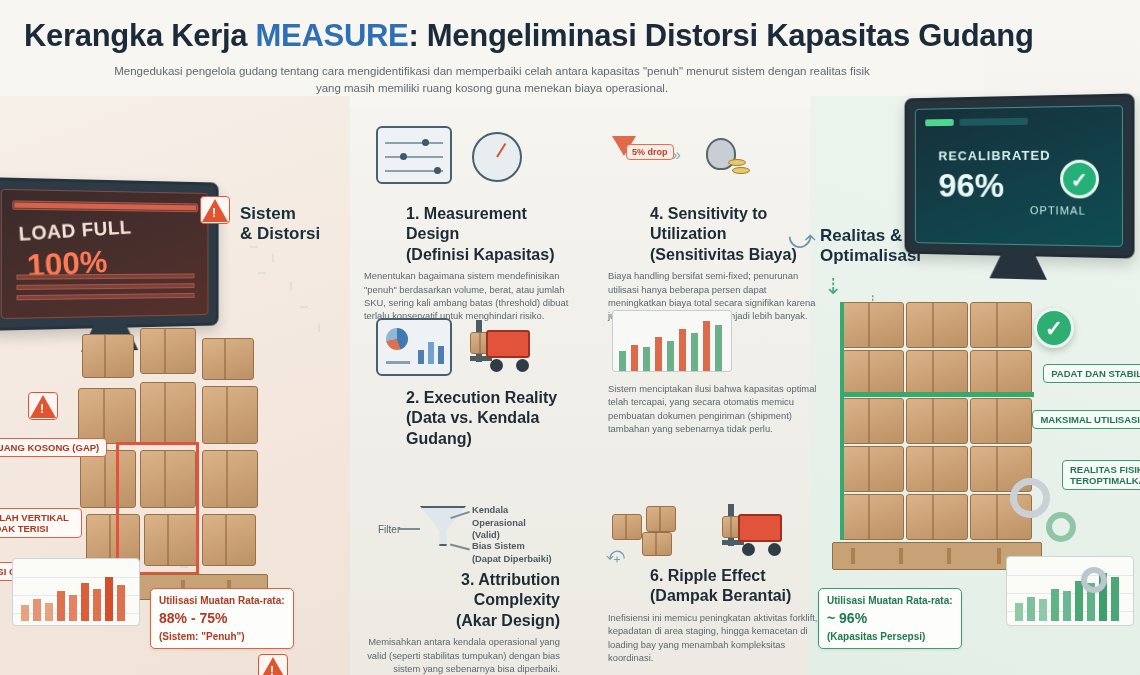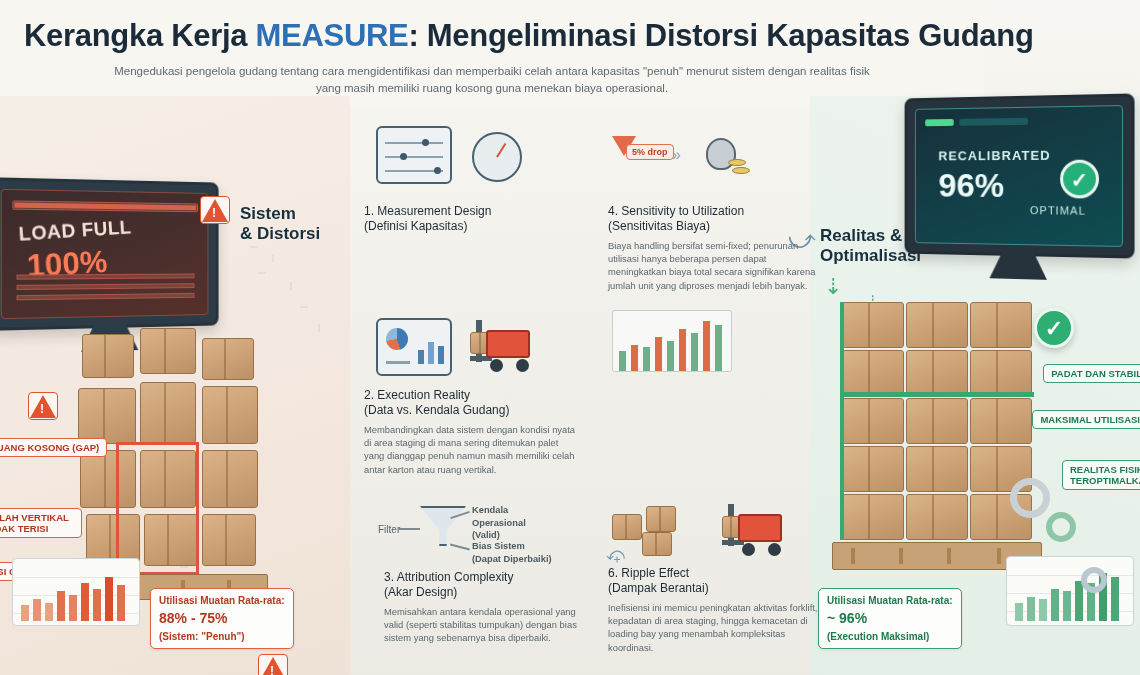--- a/index.html
+++ b/index.html
@@ -160,21 +160,21 @@
     position:absolute; left:-3px; top:7px; color:#fff; font-size:12px; font-weight:bold;
   }
   .warnbox {
     position:absolute; width:30px; height:28px; background:#fdf6f2;
     border:1.8px solid #e2542f; border-radius:4px;
   }
   .warnbox .warn { left:1px; top:2px; }
 
   
   .step { position:absolute; width: 212px; }
-  .step h4 { font-size:12px; color:#1d2b36; line-height:1.28; font-weight:normal; }
+  .step h4 { font-size:16px; color:#1d2b36; line-height:1.28; font-weight:bold;margin-left:42px; }
   .step p { font-size:9.4px; color:#5b6870; line-height:1.42; margin-top:4px; }
   .ico { position:absolute; }
 
   
   .tablet {
     width:76px; height:58px; background:#eef2f5; border:2px solid #47606f;
     border-radius:6px; position:relative;
   }
   .tablet .sl { position:absolute; left:7px; right:7px; height:2px; background:#8aa0ad;}
   .tablet .kn { position:absolute; width:7px; height:7px; border-radius:50%; background:#3e5a6a;}
@@ -428,30 +428,31 @@
       <div class="bar" style="left:68px; height:40px; background:#4ba876;"></div>
       <div class="bar" style="left:80px; height:38px; background:#5fb386;"></div>
       <div class="bar" style="left:92px; height:48px; background:#3d9f6c;"></div>
       <div class="bar" style="left:104px;height:44px; background:#4ba876;"></div>
       <div class="gear g2" style="left:74px; top:10px; width:26px; height:26px; border-width:6px; border-color:#b9c8cf;"></div>
     </div>
 
     <div class="callout green" style="left:8px; top:492px; line-height:1.5;">
       <div>Utilisasi Muatan Rata-rata:</div>
       <div style="font-size:14px">~ 96%</div>
-      <div>(Execution Maksimal)</div>
+      <div>(Kapasitas Persepsi)</div>
     </div>
   </div>
 
   <div class="step" style="left:364px; top:204px;">
     <h4>
       <span>1.</span>
       <span>Measurement Design</span><br>
       <span>(Definisi Kapasitas)</span>
     </h4>
+    <p>Menentukan bagaimana sistem mendefinisikan "penuh" berdasarkan volume, berat, atau jumlah SKU, sering kali ambang batas (threshold) dibuat terlalu konservatif untuk menghindari risiko.</p>
   </div>
   <div class="ico" style="left:376px; top:126px;">
     <div class="tablet">
       <div class="sl" style="top:14px"></div>
         <div class="kn" style="left:44px; top:11px"></div>
       <div class="sl" style="top:28px"></div>
         <div class="kn" style="left:22px; top:25px"></div>
       <div class="sl" style="top:42px"></div>
         <div class="kn" style="left:56px; top:39px"></div>
     </div>
@@ -459,21 +460,20 @@
   <div class="ico" style="left:472px; top:132px;">
       <div class="scale"></div>
     </div>
 
   <div class="step" style="left:364px; top:388px;">
     <h4>
       <span>2.</span>
       <span>Execution Reality</span><br>
       <span>(Data vs. Kendala Gudang)</span>
     </h4>
-    <p>Membandingkan data sistem dengan kondisi nyata di area staging di mana sering ditemukan palet yang dianggap penuh namun masih memiliki celah antar karton atau ruang vertikal.</p>
   </div>
   <div class="ico" style="left:376px; top:318px;">
     <div class="tablet" style="height:58px;">
       <div style="position:absolute;left:8px;top:8px;width:22px;height:22px;border-radius:50%;background:conic-gradient(#3f7ab5 0 45%, #e0714f 45% 72%, #8fb8d8 72% 100%);"></div>
       <div style="position:absolute;left:40px;bottom:10px;width:6px;height:14px;background:#4a7fb0;"></div>
       <div style="position:absolute;left:50px;bottom:10px;width:6px;height:22px;background:#6fa3cd;"></div>
       <div style="position:absolute;left:60px;bottom:10px;width:6px;height:18px;background:#4a7fb0;"></div>
       <div style="position:absolute;left:8px;bottom:10px;width:24px;height:3px;background:#8aa0ad;"></div>
     </div>
   </div>
@@ -481,21 +481,21 @@
     <div class="forklift">
       <div class="fl-mast"></div>
         <div class="fl-fork"></div>
       <div class="box" style="left:0px; top:16px; width:20px; height:22px;"></div>
       <div class="fl-body"></div>
       <div class="fl-wheel" style="left:20px"></div>
         <div class="fl-wheel" style="left:46px"></div>
     </div>
   </div>
 
-  <div class="step" style="left:384px; top:570px;">
+  <div class="step" style="left:348px; top:570px;text-align:right;">
     <h4>
       <span>3.</span>
       <span>Attribution Complexity</span><br>
       <span>(Akar Design)</span>
     </h4>
     <p>Memisahkan antara kendala operasional yang valid (seperti stabilitas tumpukan) dengan bias sistem yang sebenarnya bisa diperbaiki.</p>
   </div>
   <div class="ico" style="left:420px; top:506px;">
       <div class="funnel"></div>
     </div>
@@ -528,20 +528,21 @@
   <div style="position:absolute; left:672px; top:146px; font-size:16px; color:#8ea7b6;">»</div>
   <div class="ico" style="left:706px; top:132px;">
     <div class="money">
         <div class="bag"></div>
         <div class="coin" style="bottom:2px"></div>
         <div class="coin" style="bottom:10px; right:4px"></div>
       </div>
   </div>
 
   <div class="step" style="left:608px; top:378px;">
+    <p>Sistem menciptakan ilusi bahwa kapasitas optimal telah tercapai, yang secara otomatis memicu pembuatan dokumen pengiriman (shipment) tambahan yang sebenarnya tidak perlu.</p>
   </div>
   <div class="ico" style="left:612px; top:310px;">
     <div class="spark">
       <i style="left:6px;  height:20px;"></i>
       <i class="r" style="left:18px; height:26px;"></i>
       <i style="left:30px; height:24px;"></i>
       <i class="r" style="left:42px; height:34px;"></i>
       <i style="left:54px; height:30px;"></i>
       <i class="r" style="left:66px; height:42px;"></i>
       <i style="left:78px; height:38px;"></i>

